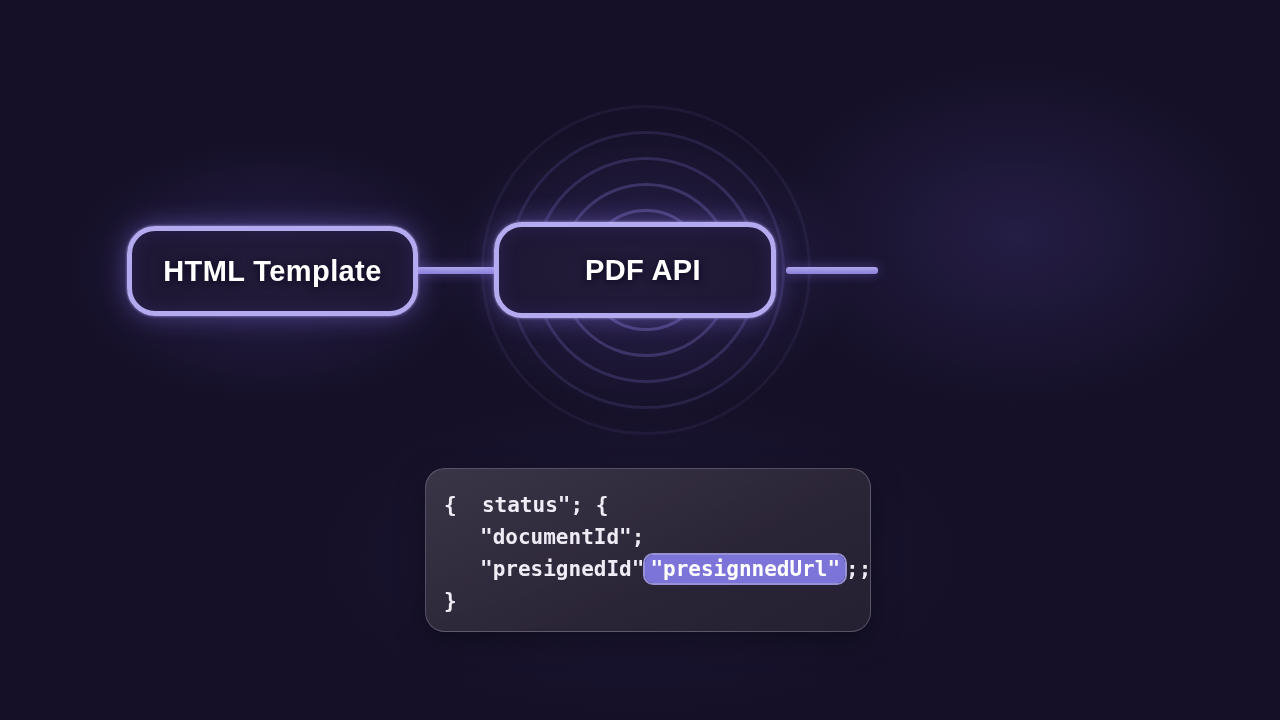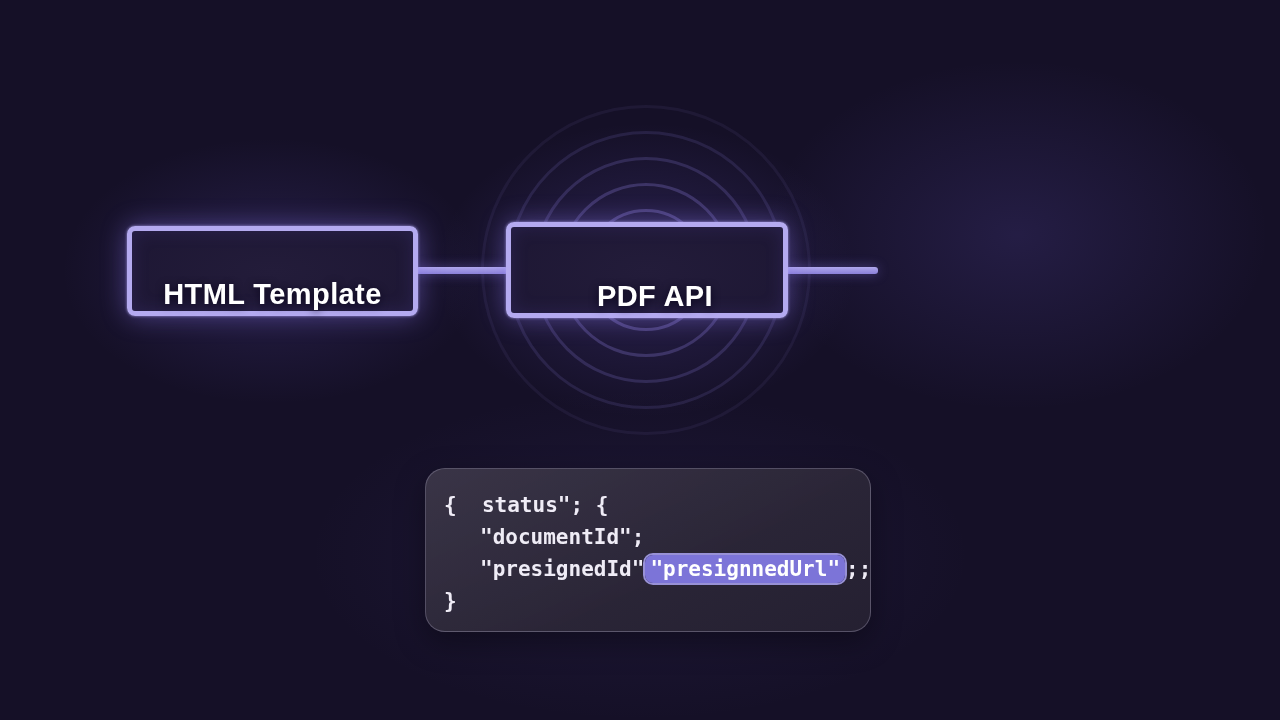--- a/index.html
+++ b/index.html
@@ -57,32 +57,32 @@
     box-shadow: 0 0 12px rgba(139,122,240,0.45);
   }
   .connector.c1 { left: 416px; width: 92px; }
   .connector.c2 { left: 786px; width: 92px; }
 
   
   .node {
     position: absolute;
     box-sizing: border-box;
     border: 5px solid #b4aaf0;
-    border-radius: 8px;
+    border-radius: 28px;
     background: radial-gradient(130% 170% at 50% 50%, #231c3a 0%, #1a1430 75%);
     box-shadow:
       0 0 26px rgba(139,122,240,0.45),
       0 0 3px rgba(190,180,252,0.8),
       inset 0 0 18px rgba(104,88,205,0.18);
     display: flex;
-    align-items: flex-end;
+    align-items: center;
     justify-content: center;
   }
   .node.n1 { left: 127px; top: 226px; width: 291px; height: 90px; }
-  .node.n2 { left: 506px; top: 222px; width: 282px; height: 96px; padding-left: 16px; }
+  .node.n2 { left: 494px; top: 222px; width: 282px; height: 96px; padding-left: 16px; }
   .node-label {
     color: #ffffff;
     font-size: 29px;
     font-weight: 600;
     letter-spacing: 0.4px;
     text-shadow: 0 2px 8px rgba(8,4,26,0.85);
     white-space: nowrap;
   }
 
   

